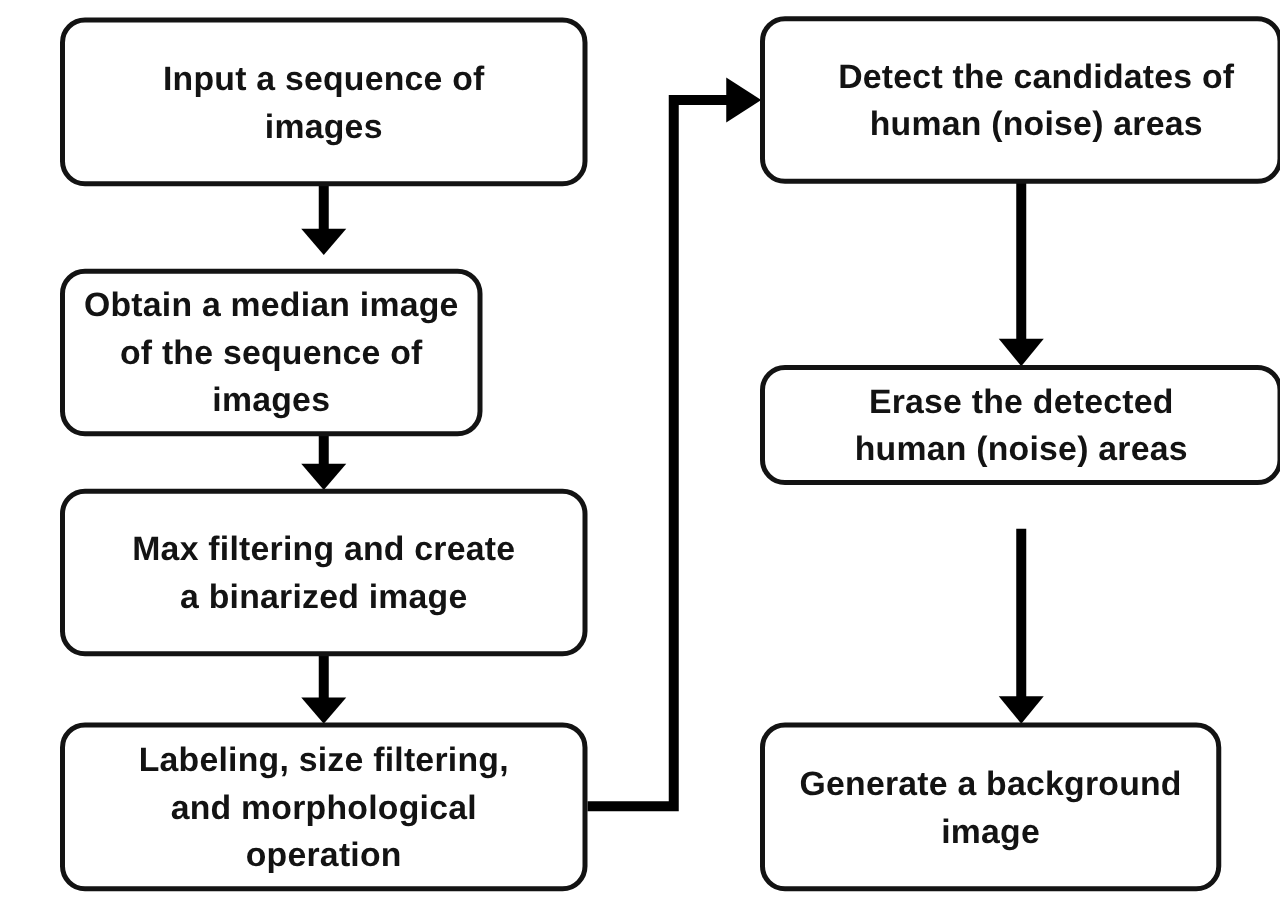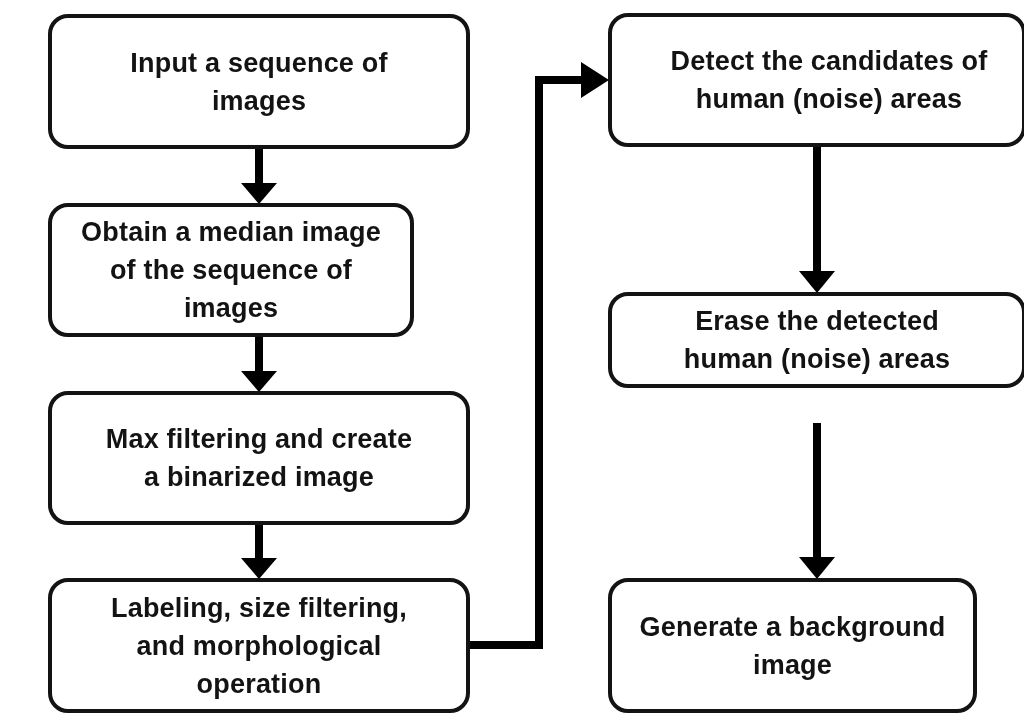--- a/index.html
+++ b/index.html
@@ -38,21 +38,21 @@
   .box .label {
     font-weight: bold;
     font-size: 27px;
     line-height: 38px;
     color: #131313;
     white-space: pre-line;
     letter-spacing: 0.2px;
   }
   
   .b1 { left: 27px;  top: 14px;  width: 422px; height: 135px; }
-  .b2 { left: 27px;  top: 203px; width: 366px; height: 134px; }
+  .b2 { left: 27px;  top: 215px; width: 338px; height: 134px; }
   .b3 { left: 27px;  top: 391px; width: 422px; height: 134px; }
   .b4 { left: 27px;  top: 578px; width: 422px; height: 135px; }
   
   .b5 { left: 587px; top: 13px;  width: 418px; height: 134px; padding-left: 34px; }
   .b6 { left: 587px; top: 292px; width: 418px; height: 96px; }
   .b7 { left: 587px; top: 578px; width: 369px; height: 135px; }
 </style>
 </head>
 <body>
 

